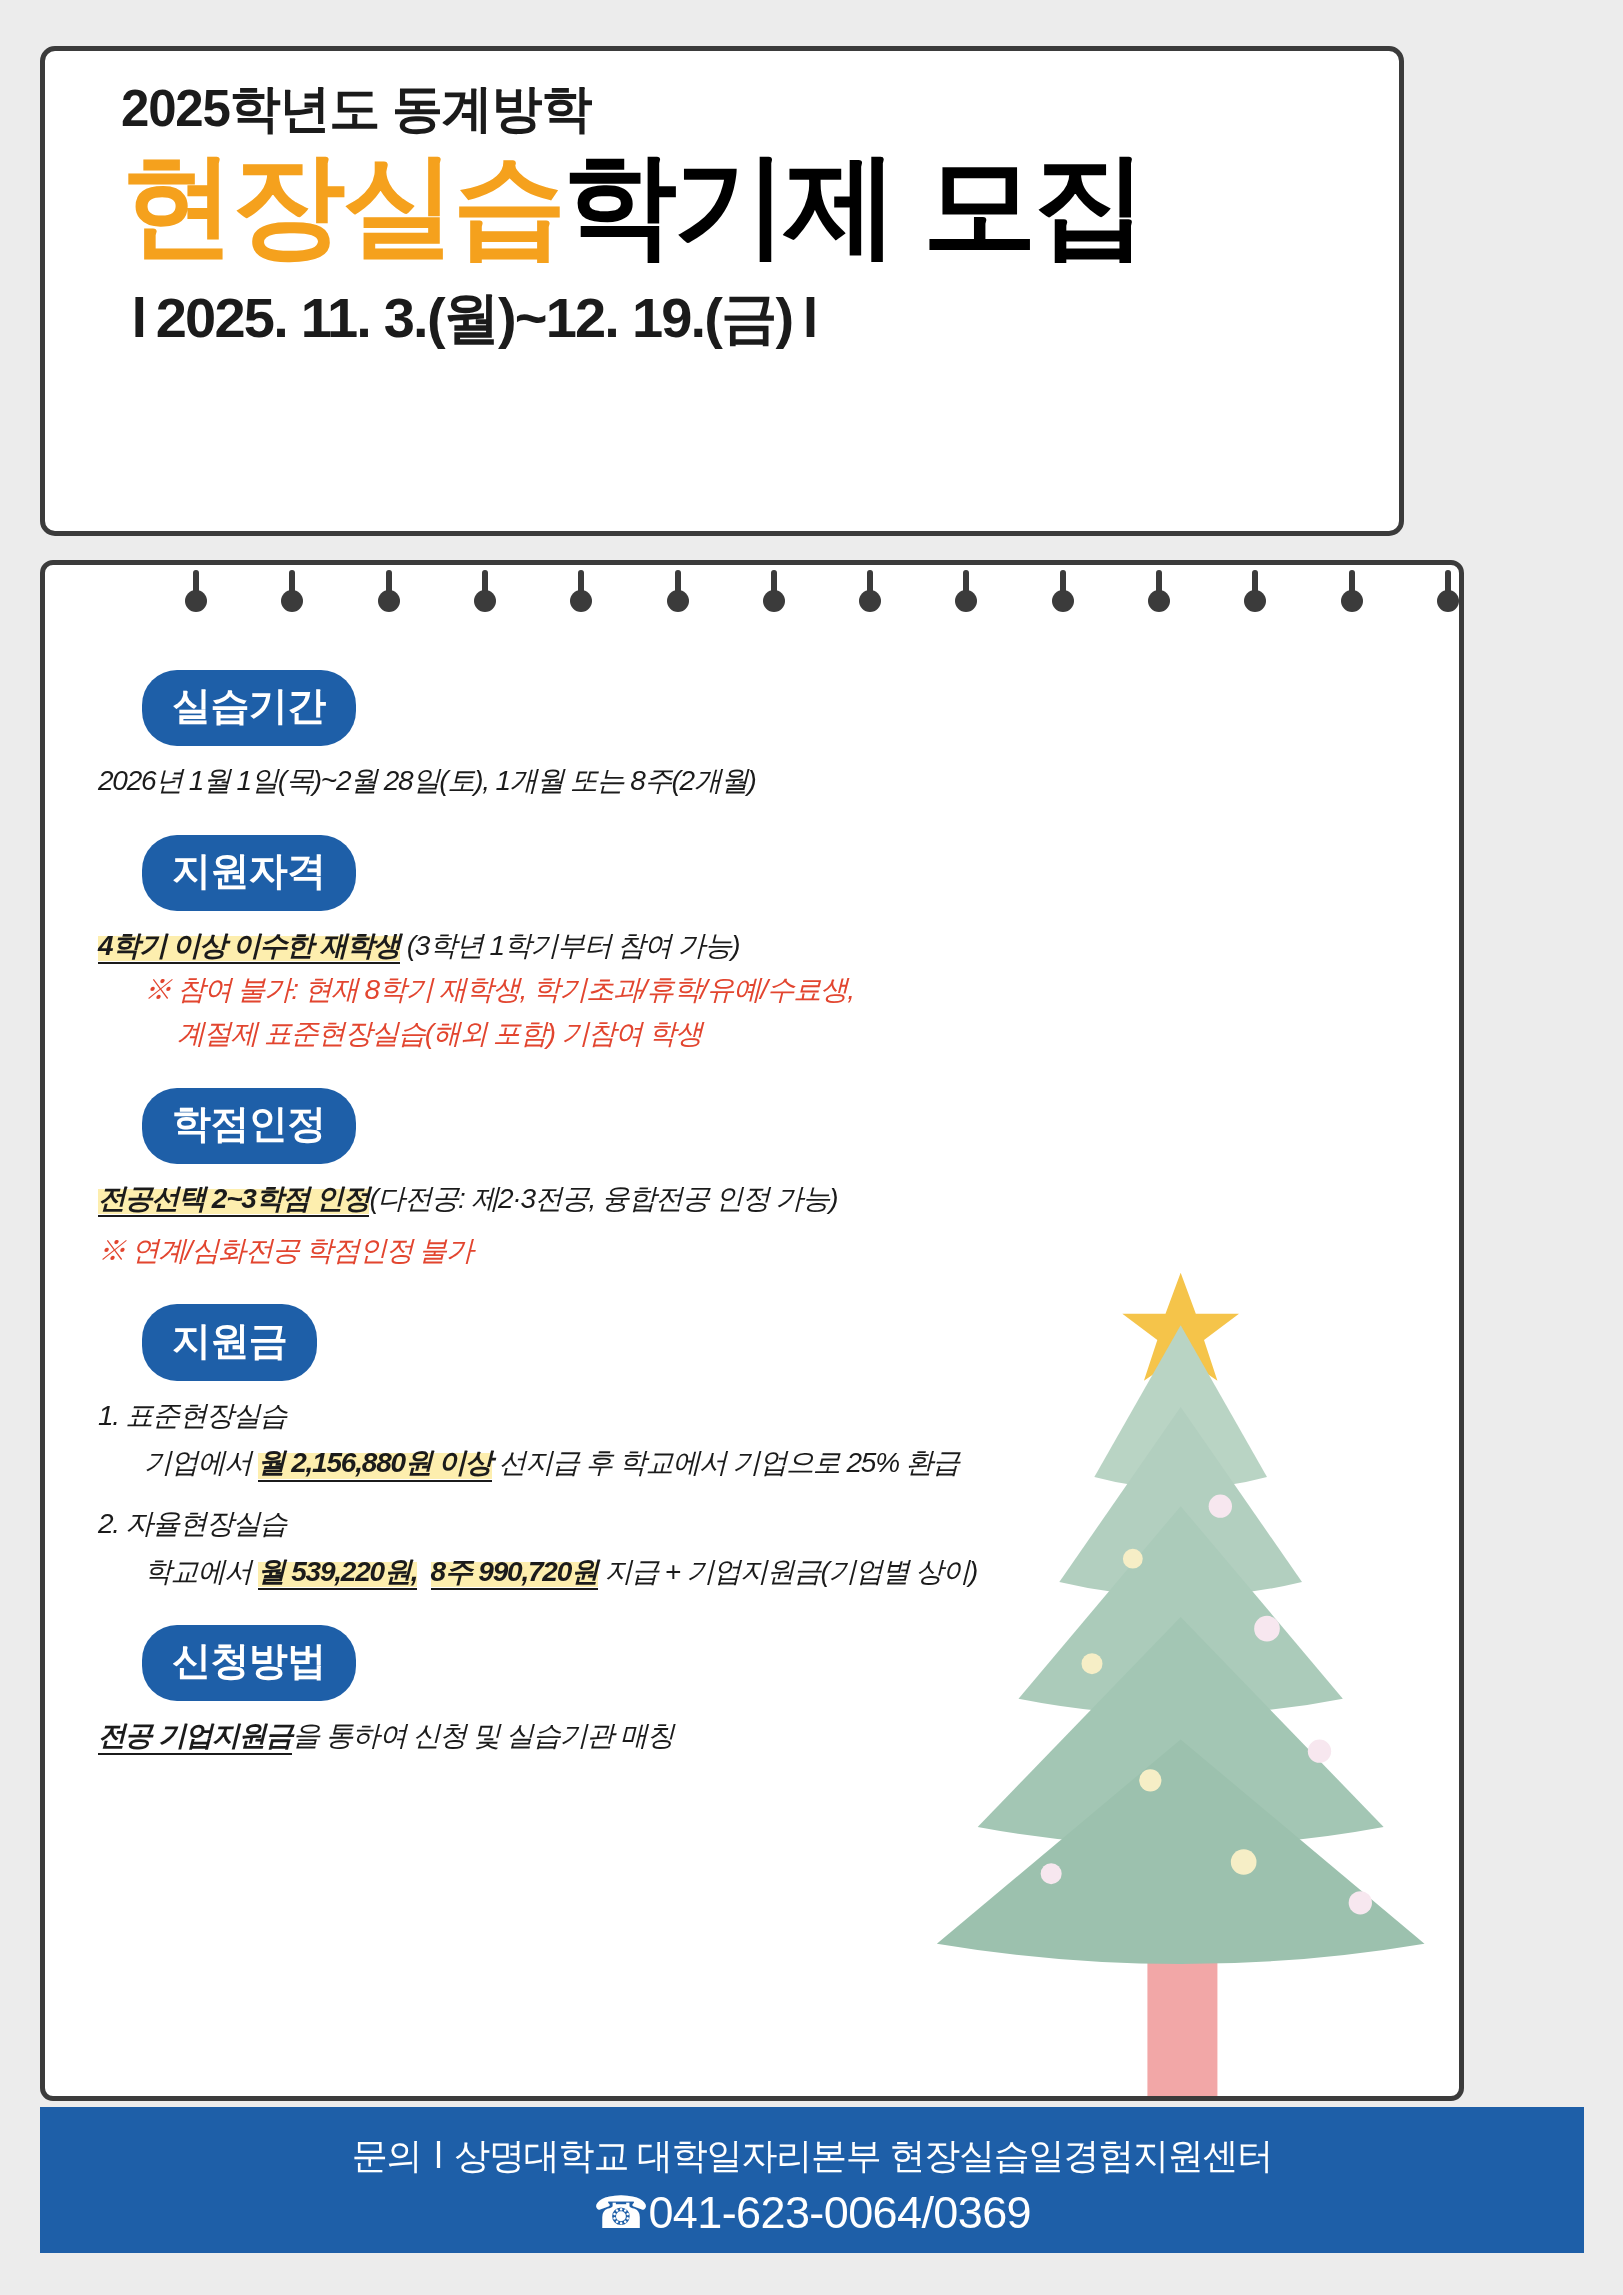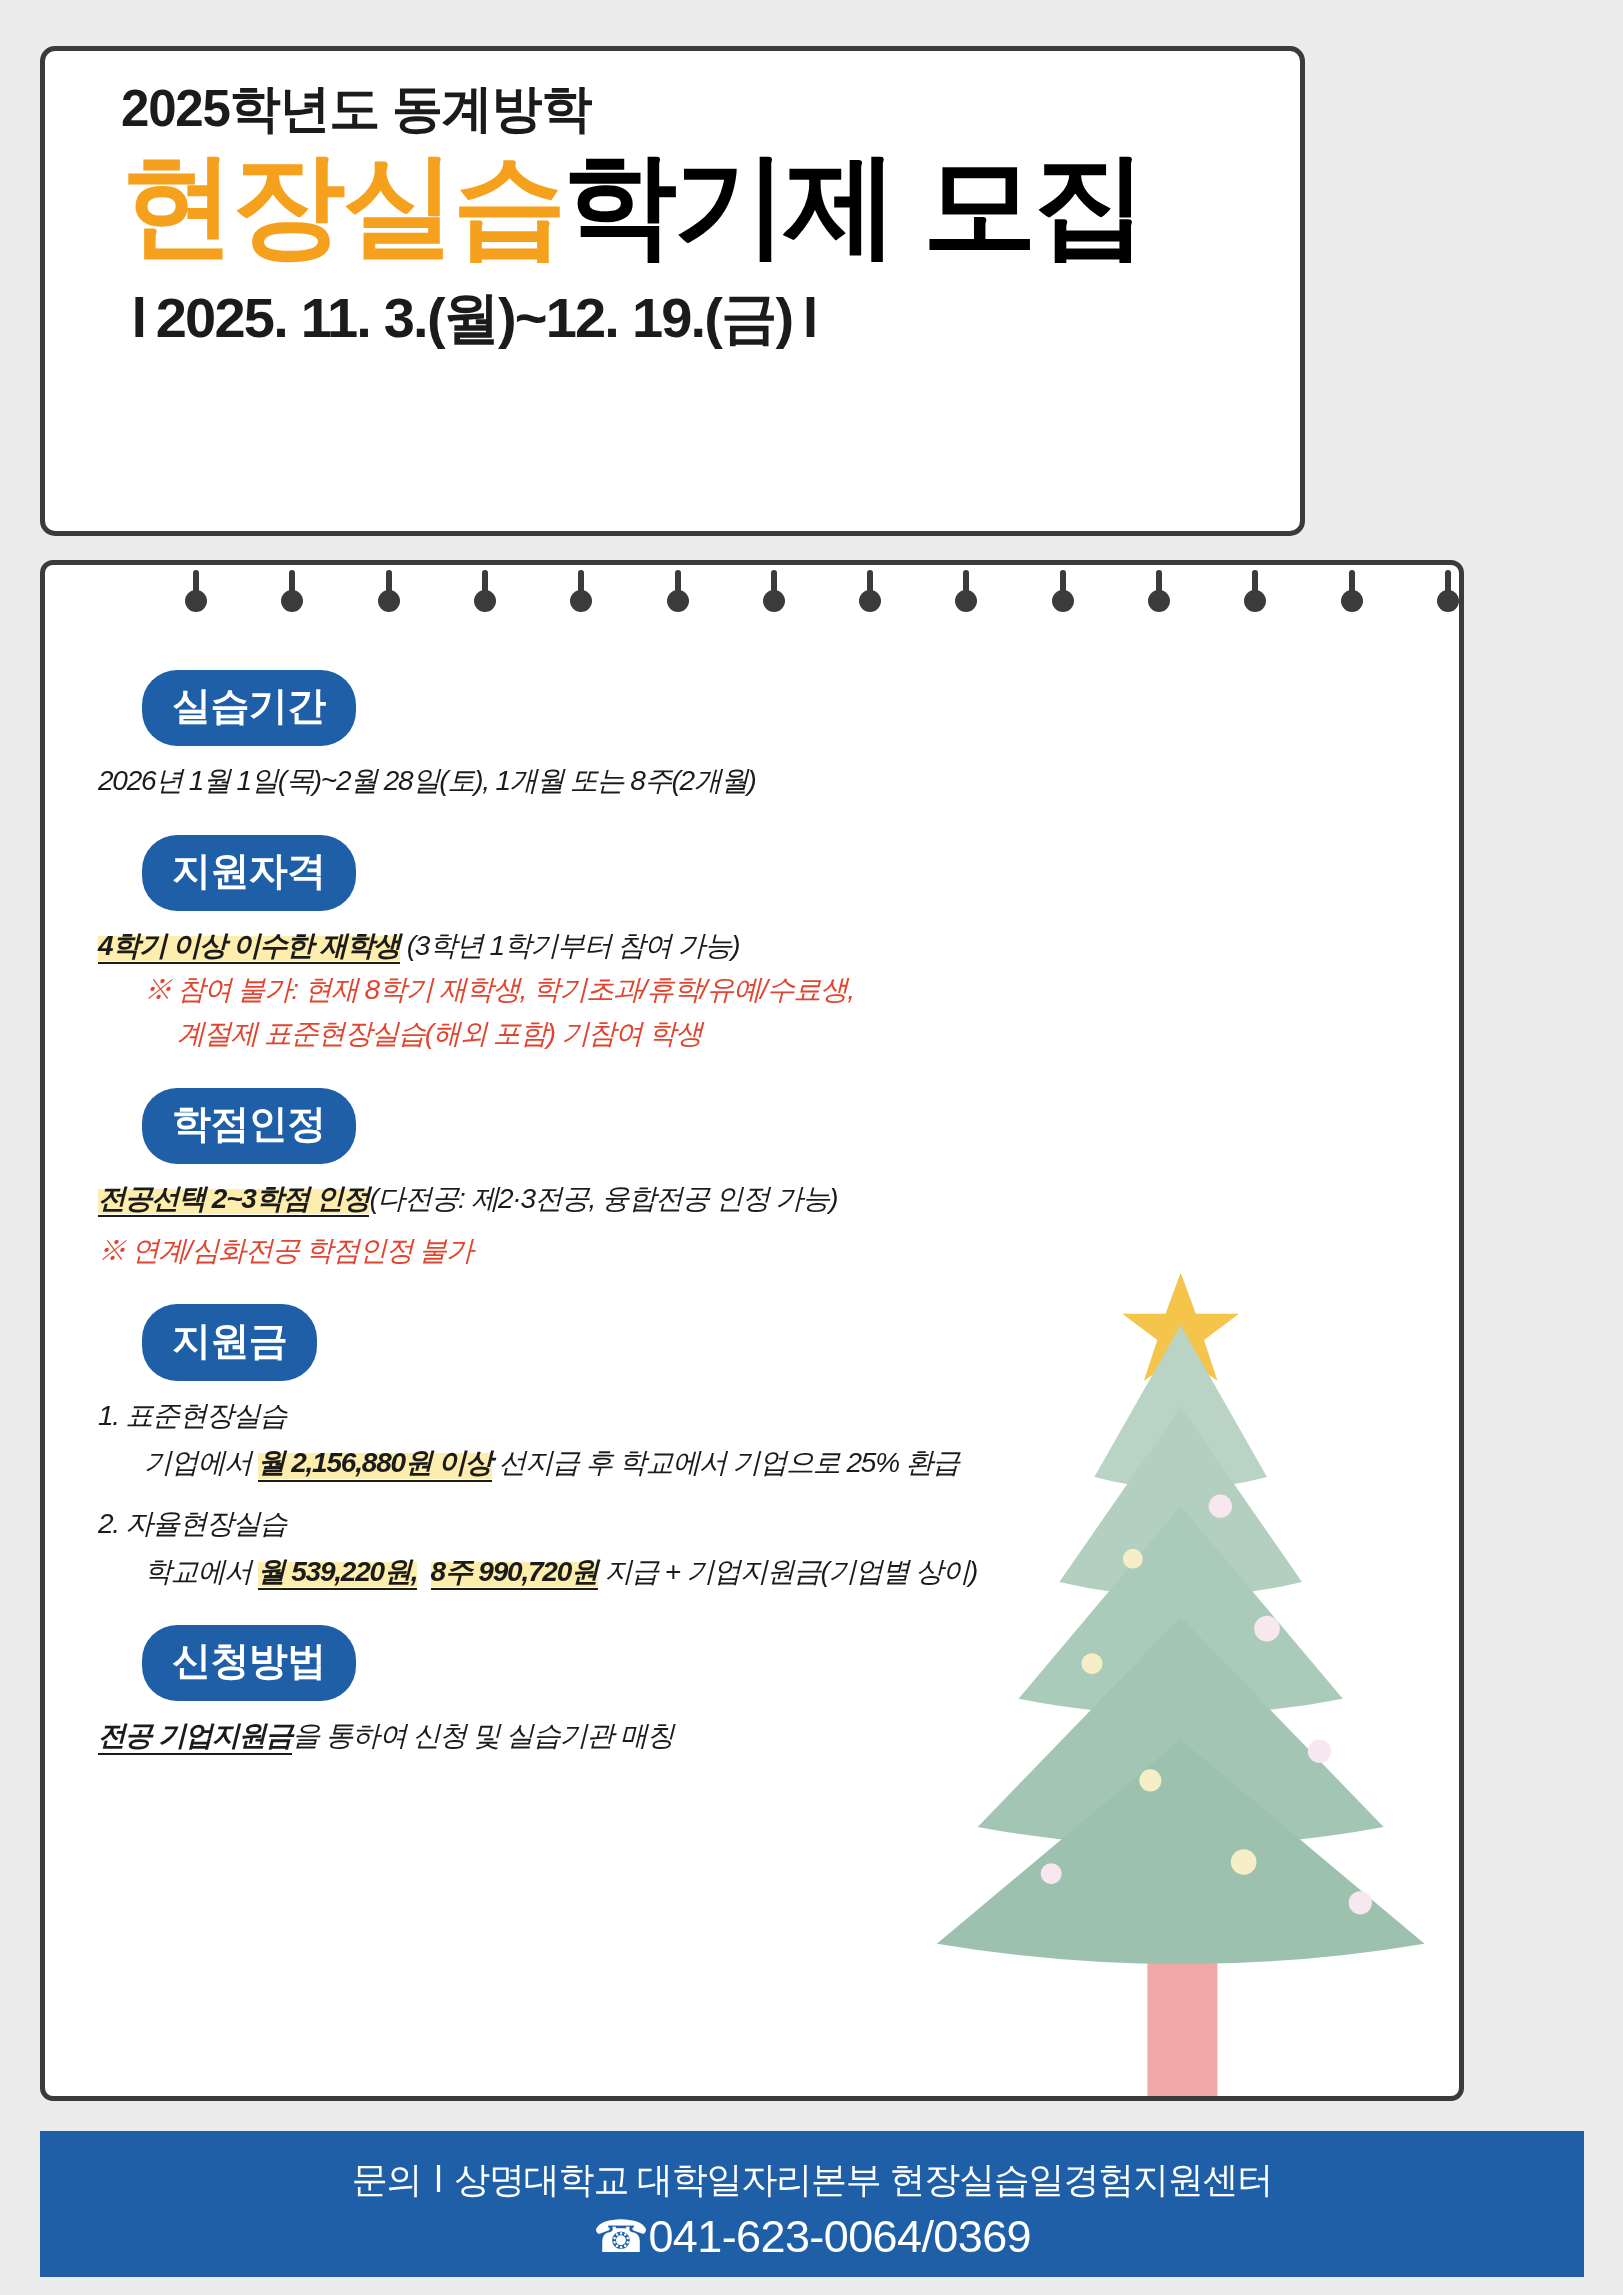--- a/index.html
+++ b/index.html
@@ -17,21 +17,21 @@
     background: #ececec;
     box-sizing: border-box;
     overflow: hidden;
   }
 
   
   .header-card {
     position: absolute;
     left: 40px;
     top: 46px;
-    width: 1265px;
+    width: 1364px;
     height: 490px;
     background: #ffffff;
     border: 5.3px solid #3b3b3b;
     border-radius: 15px;
     box-sizing: border-box;
   }
   .header-inner {
     position: absolute;
     left: 0; right: 0; top: 0; bottom: 0;
     padding: 30px 41px 0 76px;
@@ -184,21 +184,20 @@
     position: absolute;
     left: 40px;
     top: 2107px;
     width: 1544px;
     height: 146px;
     background: #1e5fa8;
     color: #ffffff;
     box-sizing: border-box;
     text-align: center;
     padding-top: 24.5px;
-    margin-top: 24px;
   }
   .footer-line1 {
     font-size: 36px;
     letter-spacing: -1.2px;
     margin: 0;
   }
   .footer-line2 {
     font-size: 45px;
     letter-spacing: -0.6px;
     margin: 5.8px 0 0 0;

